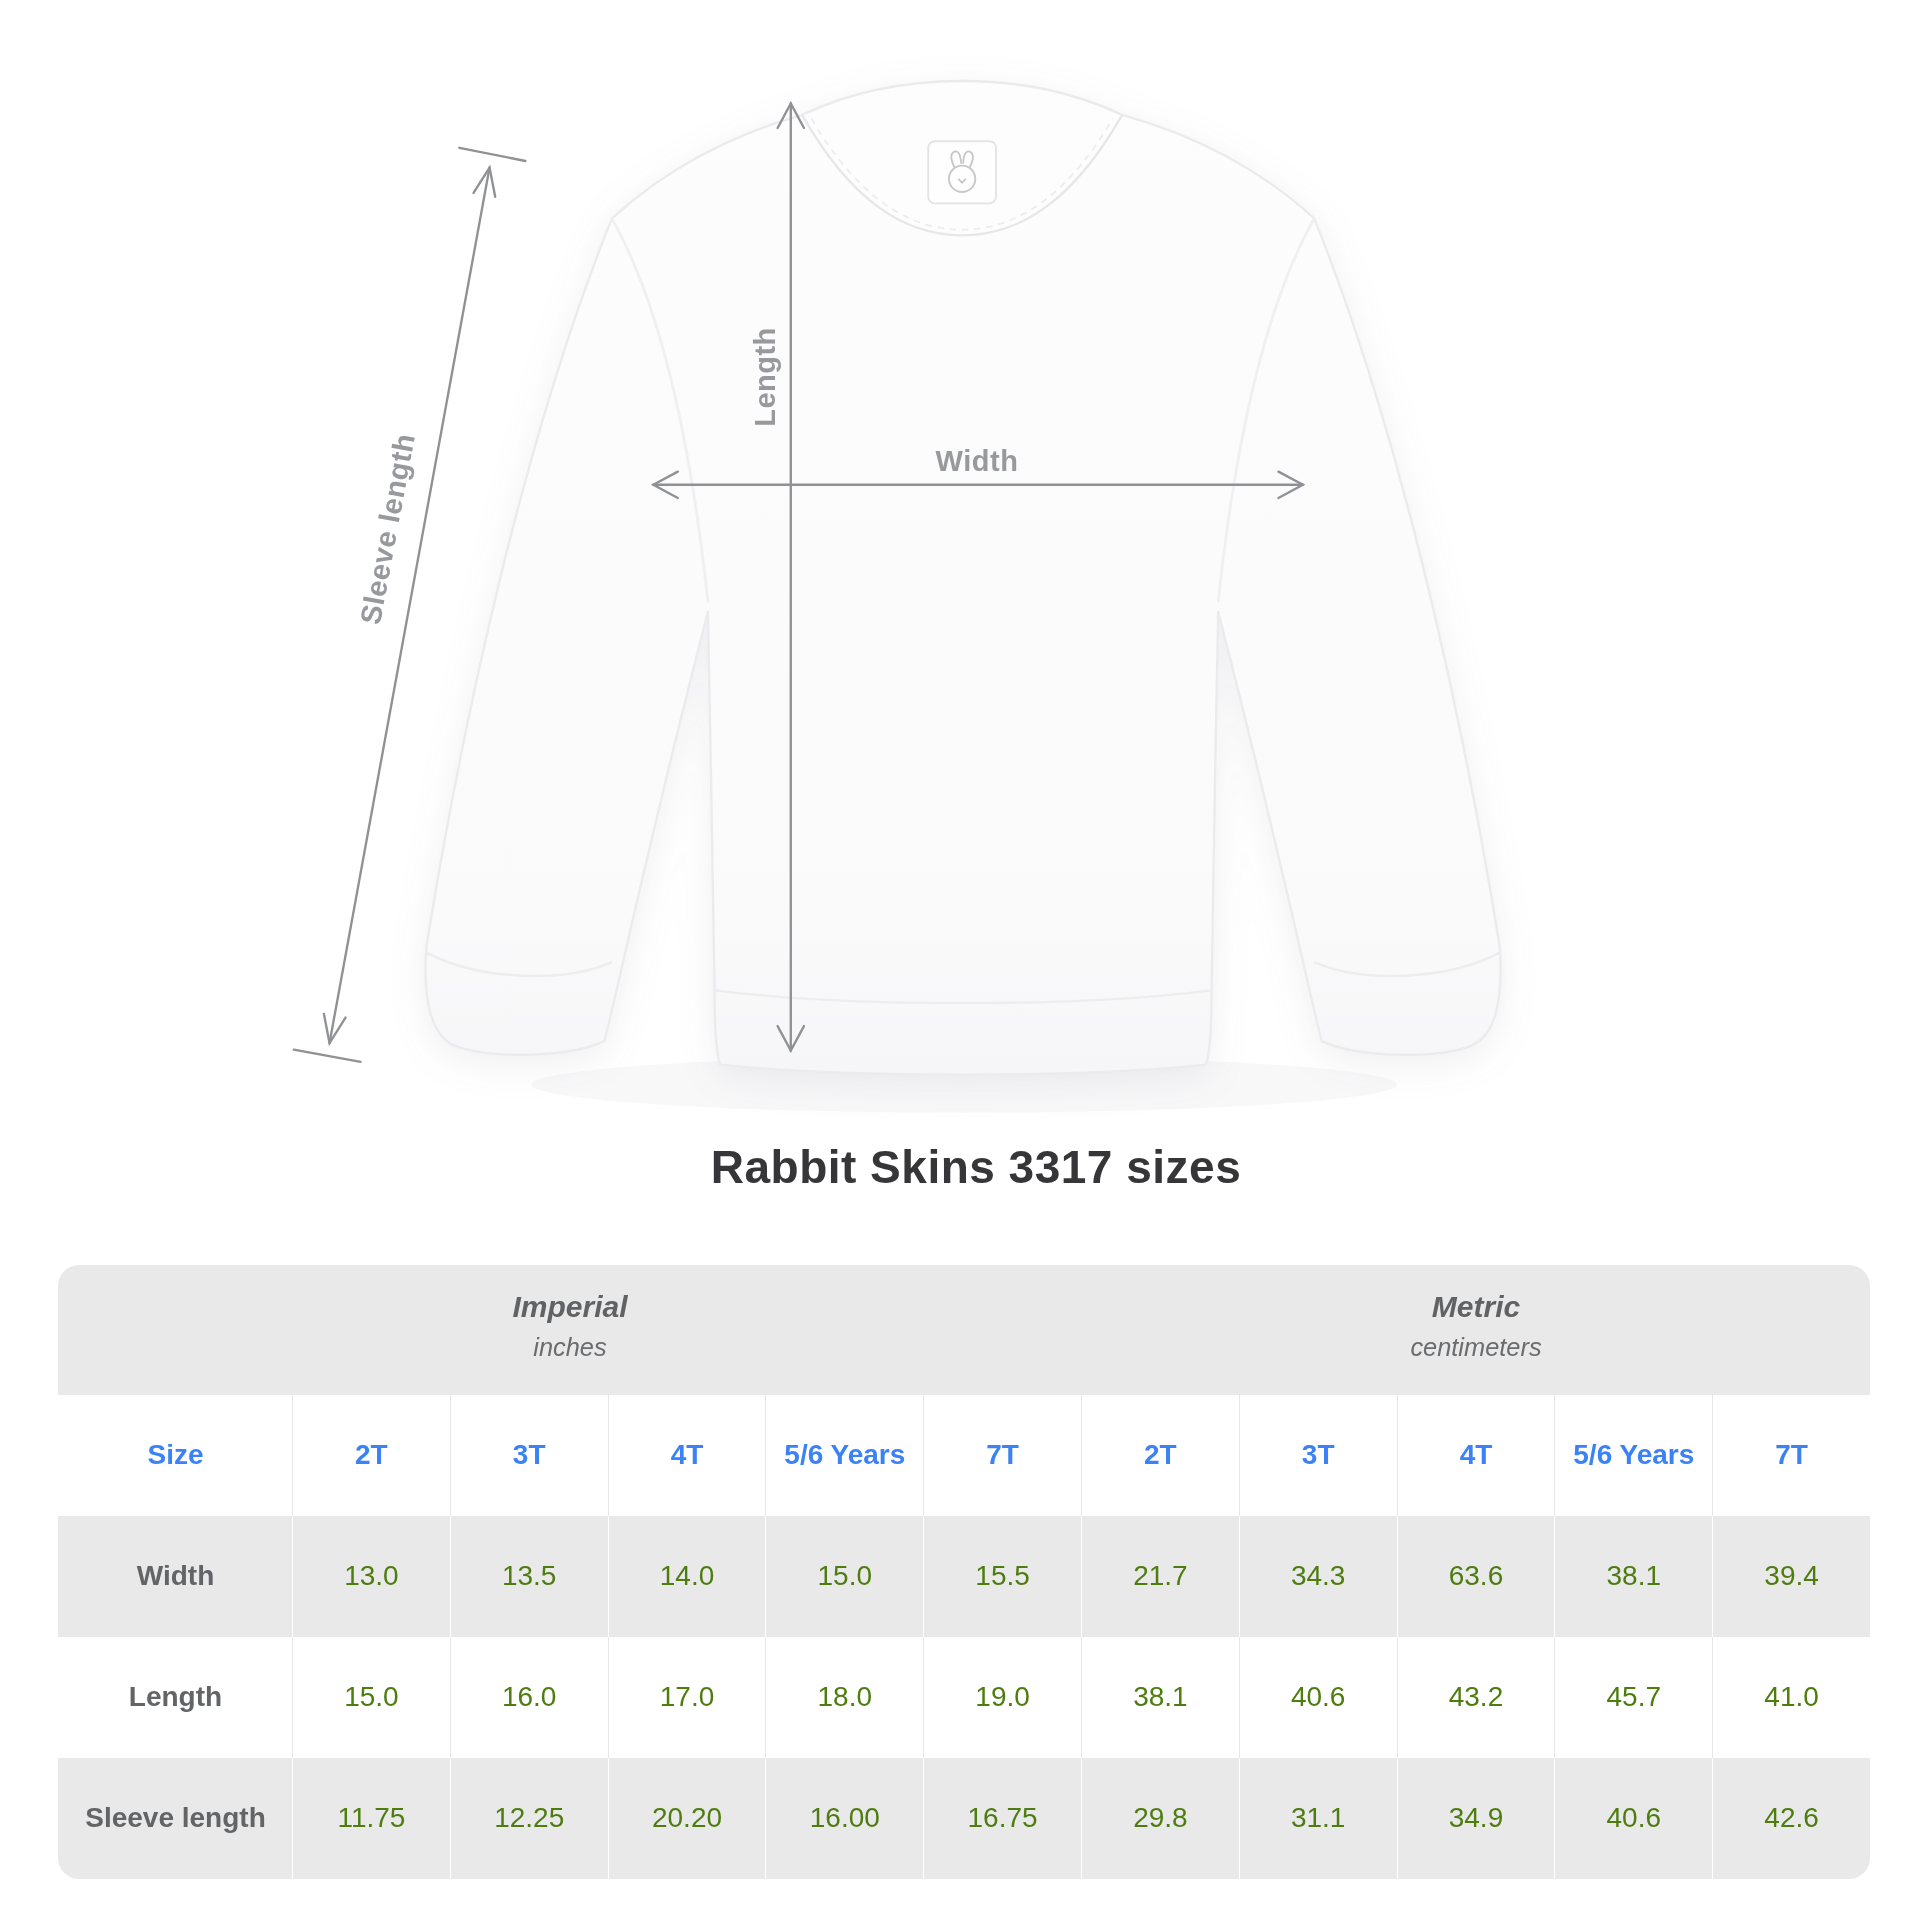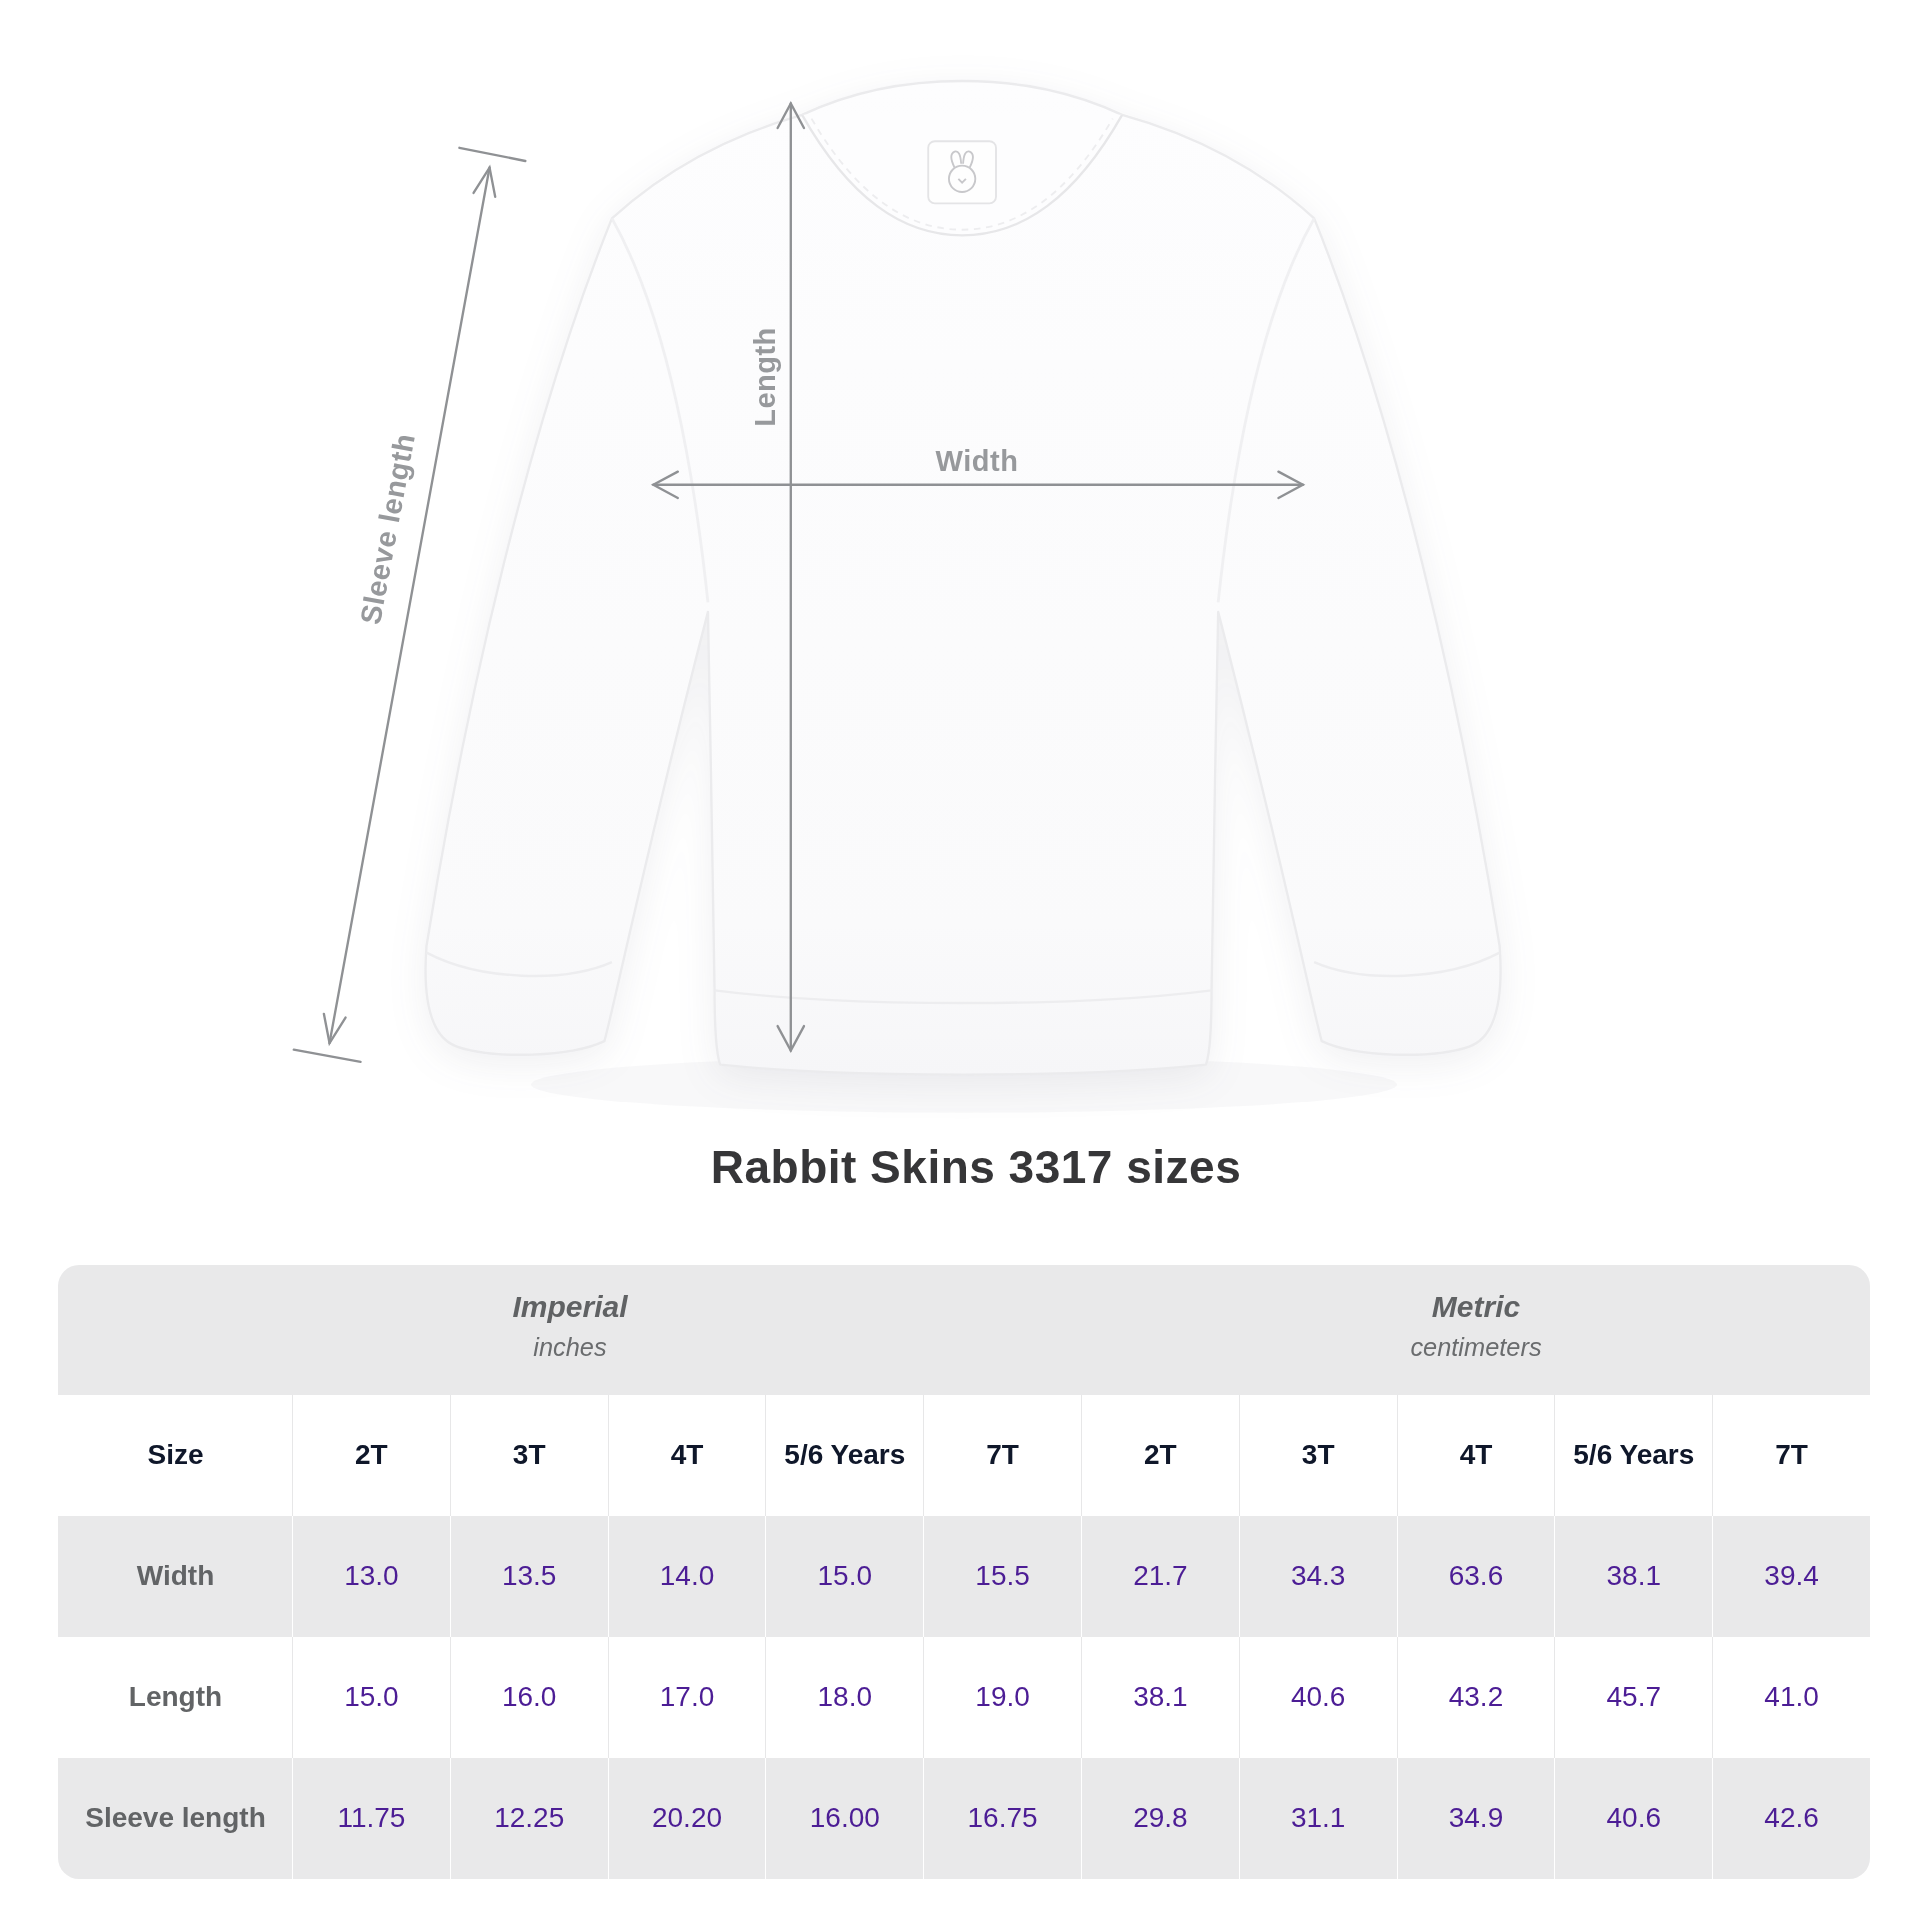--- a/index.html
+++ b/index.html
@@ -29,28 +29,28 @@
   }
   table.size-table{width:100%;border-collapse:separate;border-spacing:0;table-layout:fixed;}
   col.c-size{width:234px;}
   .size-table th,.size-table td{
     text-align:center;vertical-align:middle;padding:0;
     font-size:28px;border-left:1.9px solid transparent;
   }
   tr.group-row th{height:122px;background:#e9e9ea;padding-bottom:7.5px;}
   .g-label{font-style:italic;font-weight:bold;font-size:30px;color:#606264;line-height:1.15;}
   .g-sub{font-style:italic;font-weight:normal;font-size:25.4px;color:#6a6c6e;margin-top:9.4px;}
-  tr.col-row th{height:121px;background:#ffffff;font-weight:bold;color:#0f172a;}
+  tr.col-row th{height:121px;background:#ffffff;font-weight:bold;color:#3b82f6;}
   tr.r-gray > th, tr.r-gray > td{background:#e9e9ea;height:121px;}
   tr.r-white > th, tr.r-white > td{background:#ffffff;height:121px;}
   tr.col-row > th:not(:first-child),
   tr.r-white > *:not(:first-child){border-left-color:#e7e7e8;}
   tr.r-gray  > *:not(:first-child){border-left-color:#ffffff;}
   .size-table tbody th{font-weight:bold;color:#626466;}
-  .size-table tbody td{font-weight:normal;color:#4c1d95;}
+  .size-table tbody td{font-weight:normal;color:#4d7c0f;}
 </style>
 </head>
 <body>
 
 <div class="canvas">
 
   <div class="diagram">
     <svg width="1928" height="1252" viewBox="0 0 2048 1330">
       <defs>
         <linearGradient id="bodyFill" x1="0" y1="0" x2="0" y2="1">

